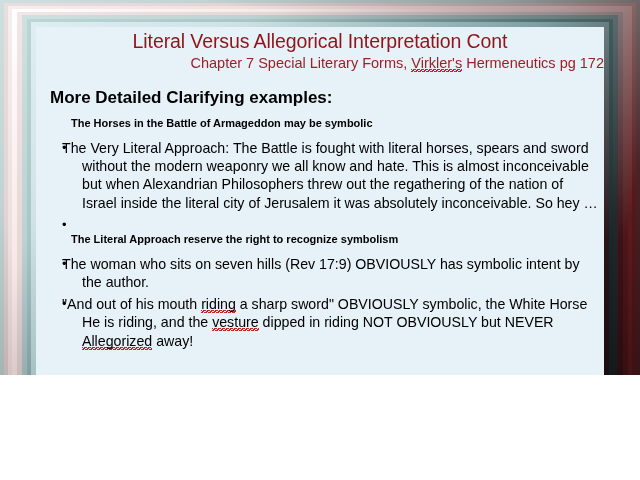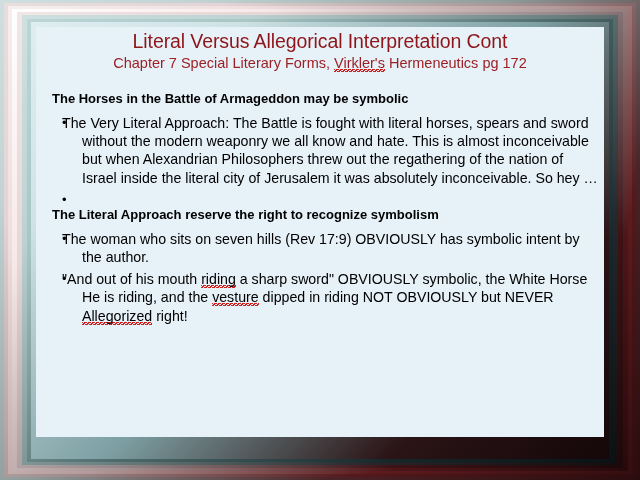--- a/index.html
+++ b/index.html
@@ -3,21 +3,21 @@
 <meta charset="utf-8">
 <style>
   html, body {
     margin: 0;
     padding: 0;
     background: #ffffff;
   }
   #slide {
     position: relative;
     width: 640px;
-    height: 480px;
+    height: 375px;
     overflow: hidden;
     font-family: "Liberation Sans", sans-serif;
     background: #6d6d6d;
   }
 
   
   .frame-ring {
     position: absolute;
     box-sizing: border-box;
   }
@@ -37,21 +37,21 @@
   .title {
     text-align: center;
     color: #8e1519;
     font-size: 19.5px;
     line-height: 24px;
     margin: 2px 0 0 0;
     white-space: nowrap;
     letter-spacing: -0.1px;
   }
   .subtitle {
-    text-align: center;
+    text-align: right;
     color: #9c2026;
     font-size: 14.5px;
     line-height: 19px;
     margin: 1px 0 0 0;
     white-space: nowrap;
   }
 
   
   #body {
     margin-top: 14px;
@@ -62,25 +62,25 @@
   .heading0 {
     font-size: 17px;
     font-weight: bold;
     line-height: 22px;
     margin: 0 0 3px 14px;
     white-space: nowrap;
   }
 
   .lvl1 {
     position: relative;
-    font-size: 13px;
+    font-size: 11px;
     font-weight: bold;
     line-height: 23px;
     margin: 0 0 2px 0;
-    padding-left: 16px;
+    padding-left: 35px;
     white-space: nowrap;
   }
 
   .lvl2 {
     position: relative;
     font-size: 14.2px;
     line-height: 18.2px;
     margin: 4px 0 4px 0;
     padding-left: 46px;
     text-indent: -20px;
@@ -129,20 +129,21 @@
               background:linear-gradient(135deg,#dfeef0 0%,#cfe3e6 20%,#7ea0a4 50%,#2a1416 78%,#150709 100%);"></div>
 
   <div id="content">
 
     <div class="title">Literal Versus Allegorical Interpretation Cont</div>
 
     <div class="subtitle"><span>Chapter 7 Special Literary Forms, </span><span class="sq">Virkler's</span><span> Hermeneutics pg 172</span></div>
 
     <div id="body">
 
+      <div class="heading0">More Detailed Clarifying examples:</div>
 
       <div class="lvl1">
         
         <span>The Horses in the Battle of Armageddon may be symbolic</span>
       </div>
 
       <div class="lvl2">
         <span class="bullet">•</span>
         <span>The Very Literal Approach: The Battle is fought with literal horses, spears and sword without the modern weaponry we all know and hate.  This is almost inconceivable but when Alexandrian Philosophers threw out the regathering of the nation of Israel inside the literal city of Jerusalem it was absolutely inconceivable. So hey …</span>
       </div>
@@ -156,18 +157,18 @@
         <span>The Literal Approach reserve the right to recognize symbolism</span>
       </div>
 
       <div class="lvl2">
         <span class="bullet">•</span>
         <span>The woman who sits on seven hills (Rev 17:9) OBVIOUSLY has symbolic intent by the author.</span>
       </div>
 
       <div class="lvl2">
         <span class="bullet">•</span>
-        <span><span>"And out of his mouth </span><span class="sq">riding</span><span> a sharp sword"  OBVIOUSLY symbolic, the White Horse He is riding, and the </span><span class="sq">vesture</span><span> dipped in riding NOT OBVIOUSLY but NEVER </span><span class="sq">Allegorized</span><span> right!</span></span>
+        <span><span>"And out of his mouth </span><span class="sq">riding</span><span> a sharp sword"  OBVIOUSLY symbolic, the White Horse He is riding, and the </span><span class="sq">vesture</span><span> dipped in riding NOT OBVIOUSLY but NEVER </span><span class="sq">Allegorized</span><span> away!</span></span>
       </div>
 
     </div>
   </div>
 </div>
 
 </body></html>

